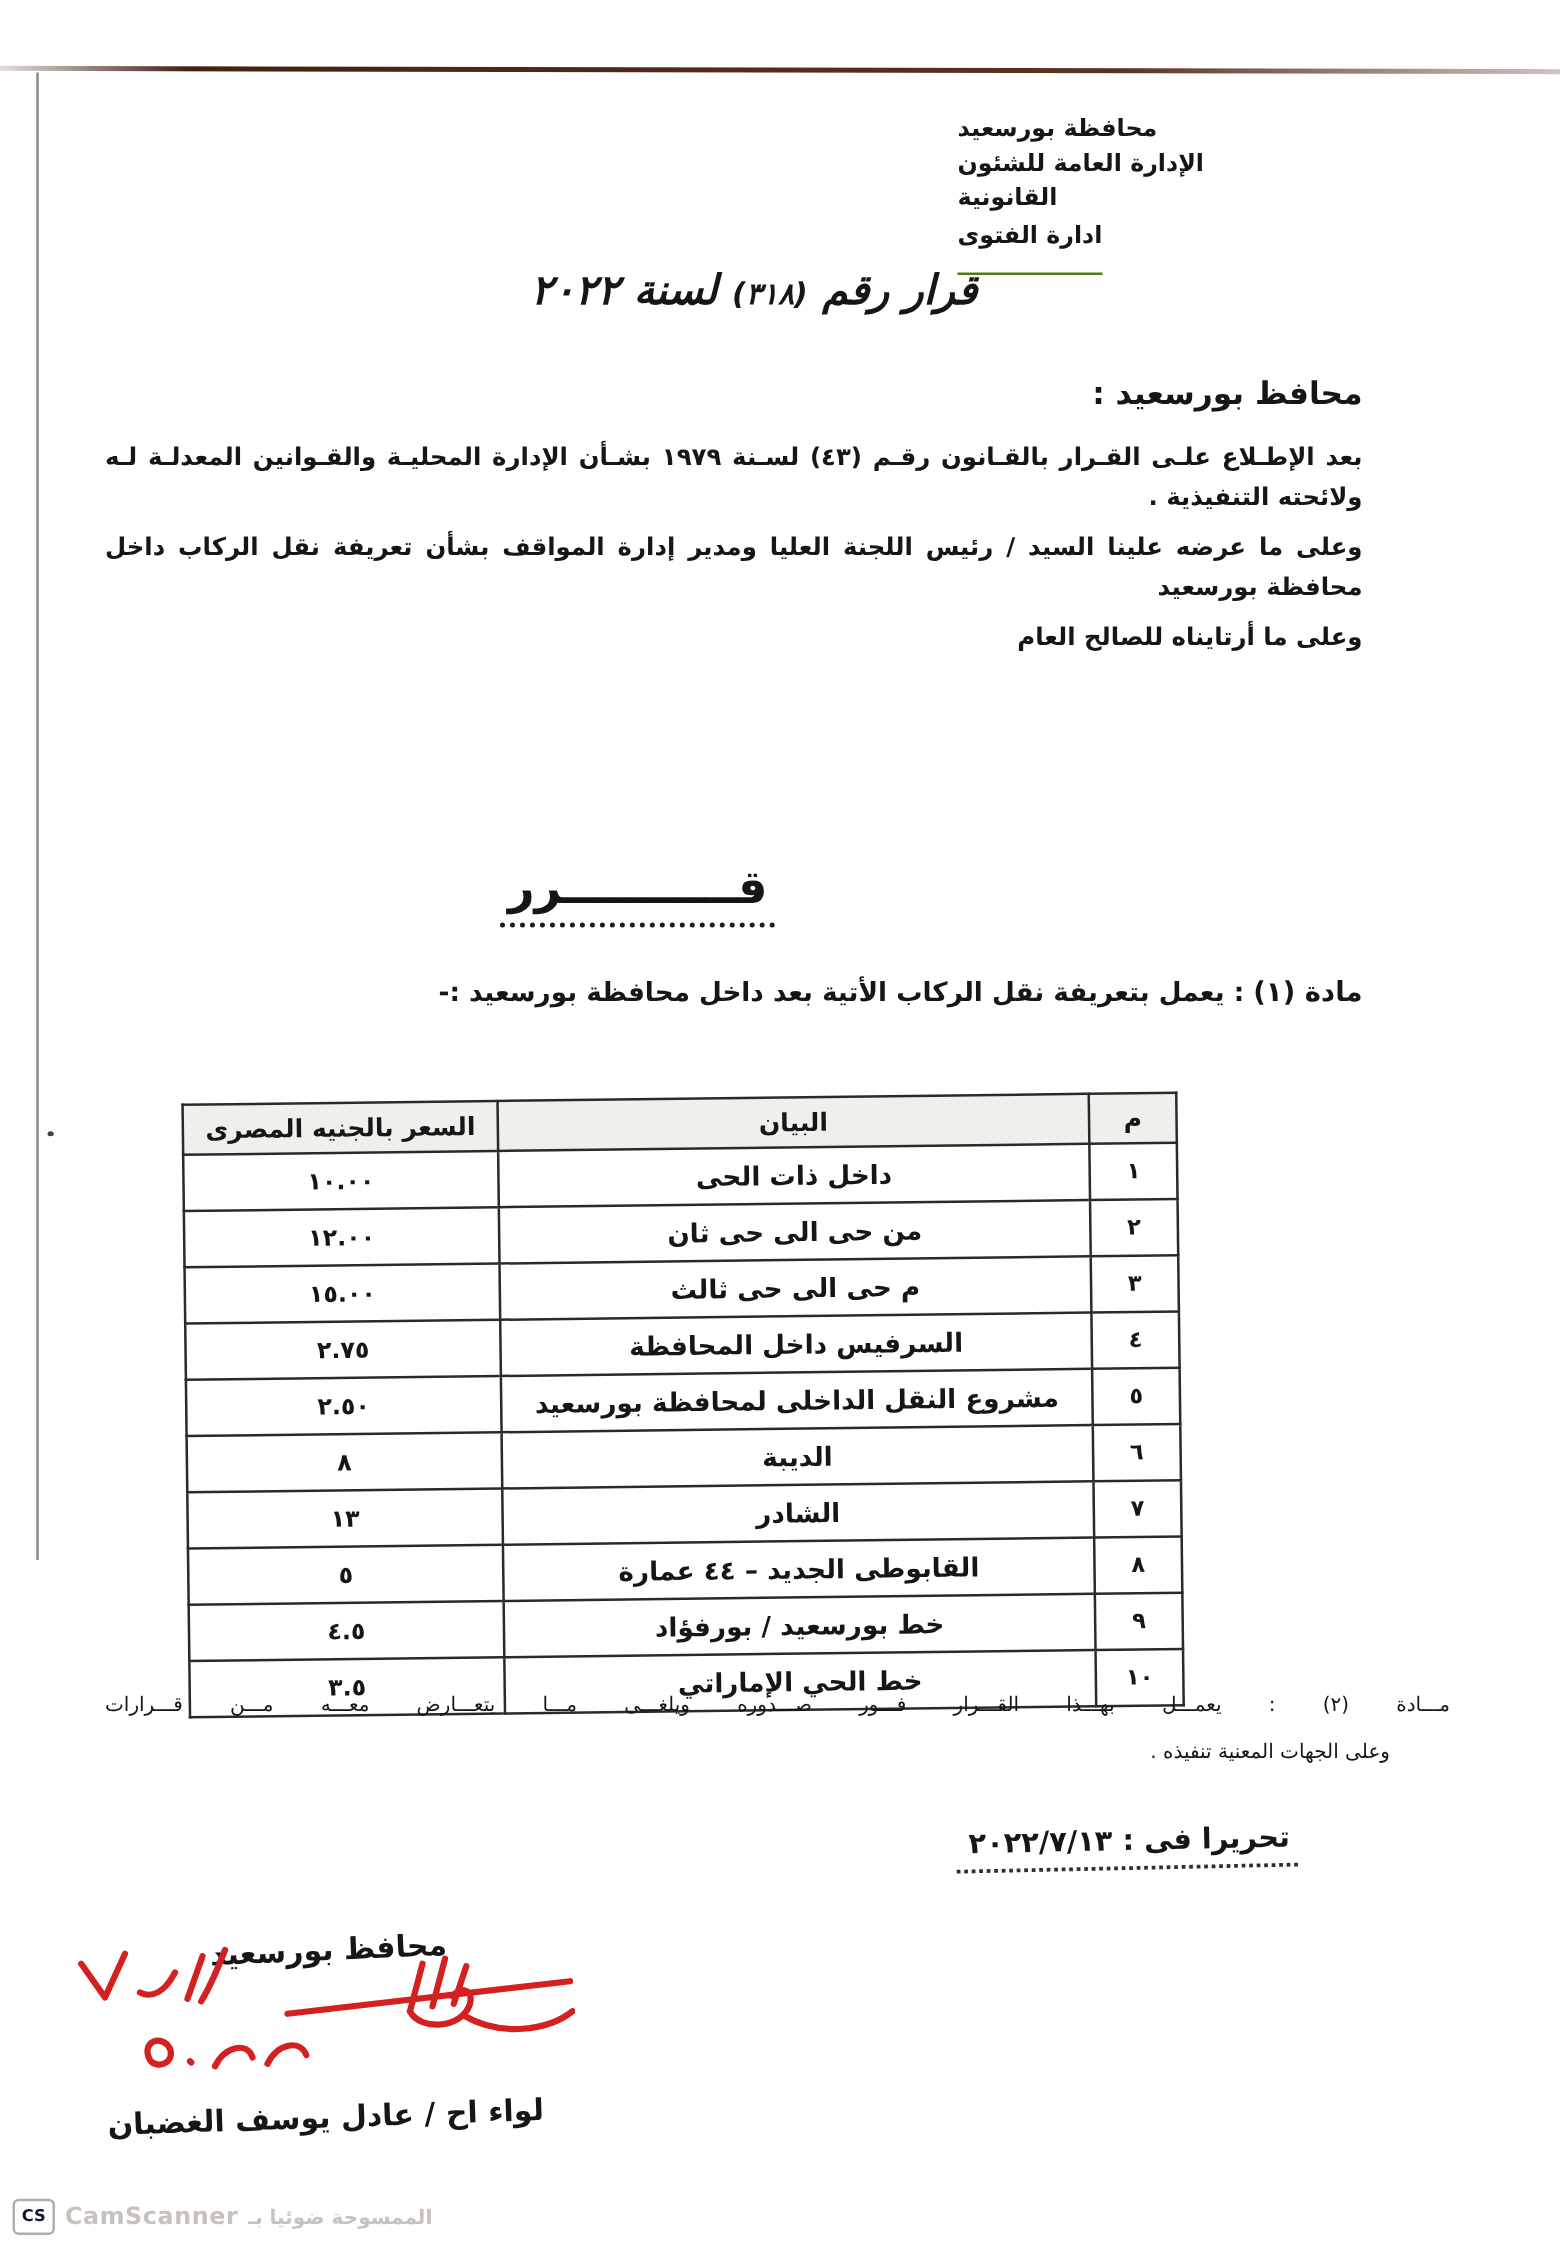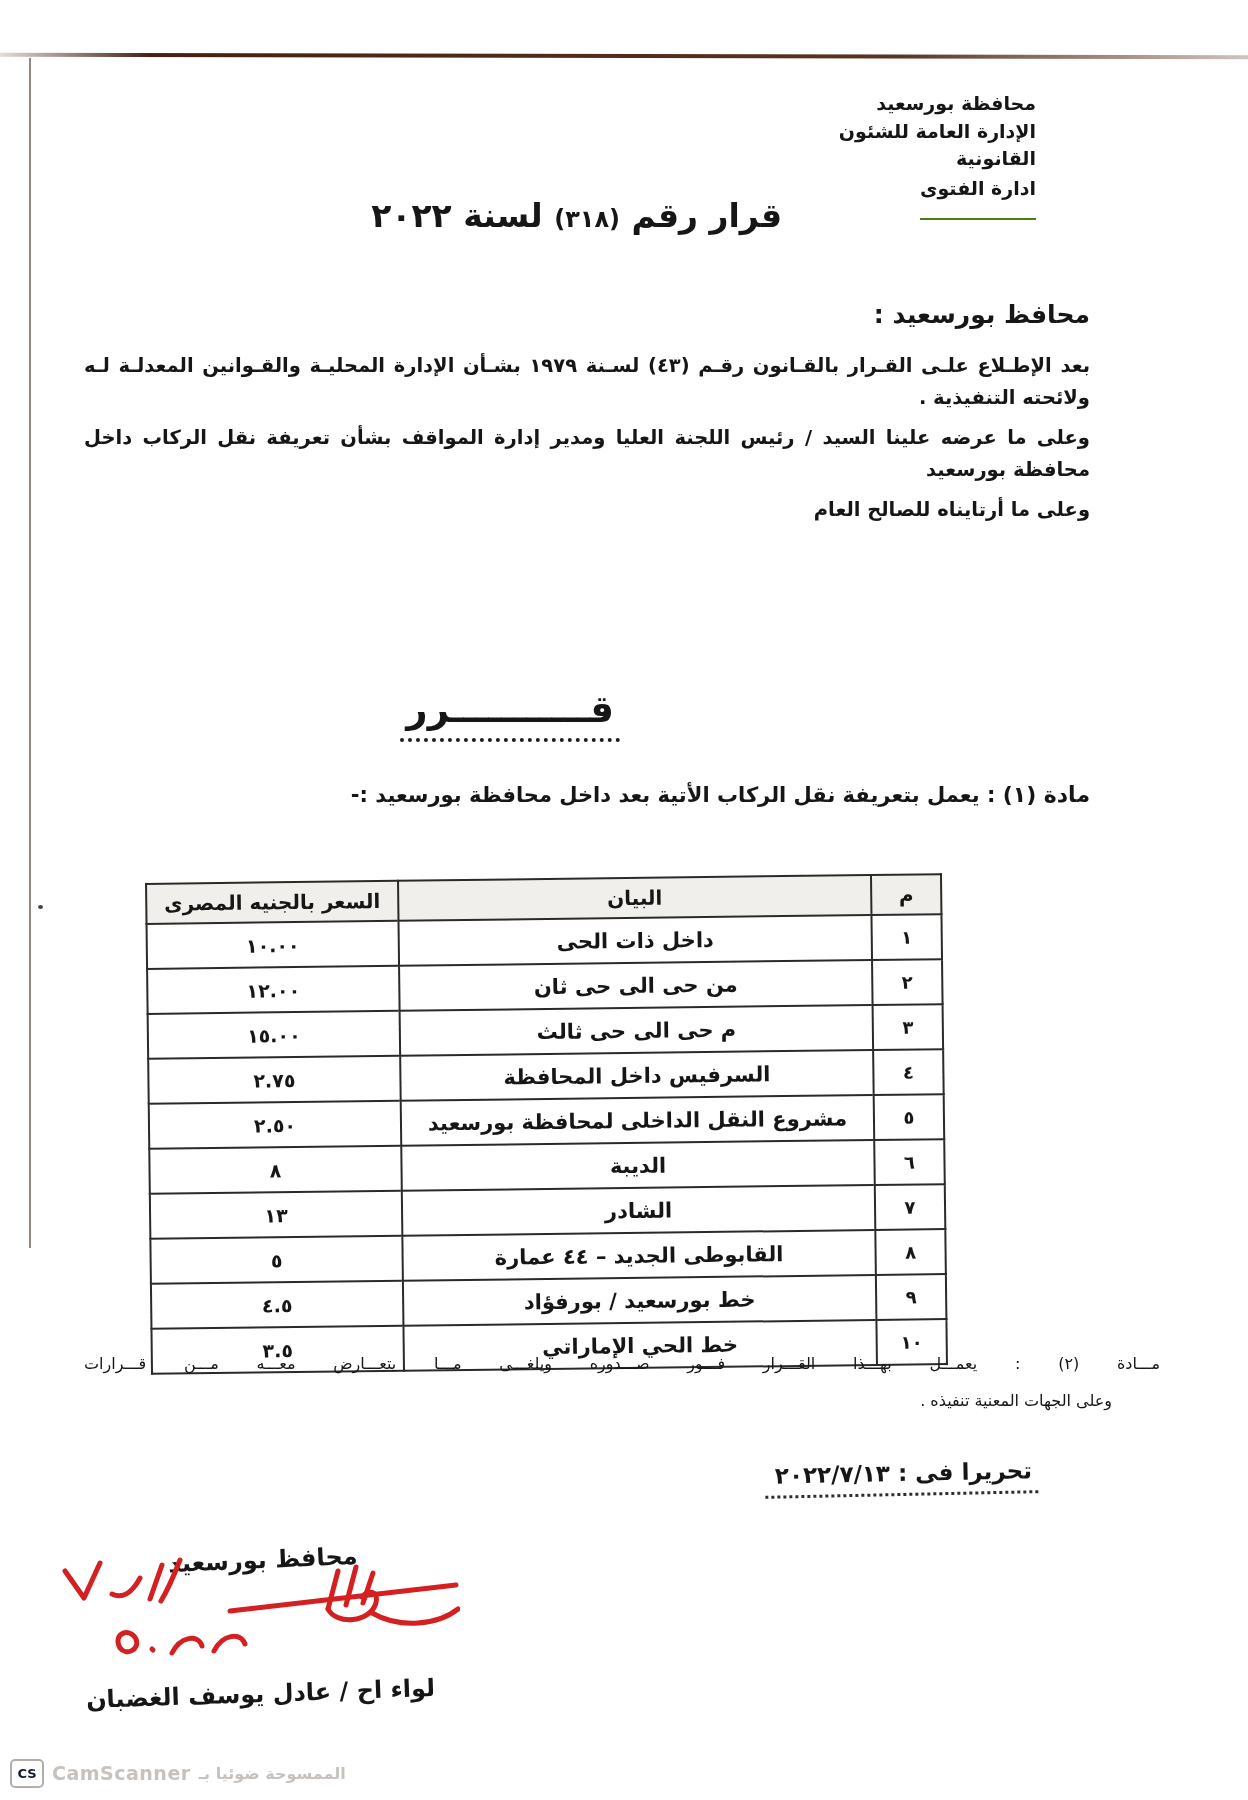--- a/index.html
+++ b/index.html
@@ -16,28 +16,28 @@
     transform:rotate(0.12deg);
   }
   .scan-left-line {
     position:absolute; top:58px; left:29px; width:2px; height:1190px;
     background:#6c6258; opacity:.75;
   }
   .scan-dot { position:absolute; left:38px; top:905px; width:5px; height:4px; background:#444; border-radius:50%; }
 
   .letterhead {
     position:absolute; top:90px; right:212px; width:270px;
-    text-align:right; font-weight:bold; font-size:19px; line-height:1.45;
+    text-align:left; font-weight:bold; font-size:19px; line-height:1.45;
   }
   .letterhead .office-wrap { margin-top:2px; }
   .letterhead .office { display:inline-block; border-bottom:2px solid #4d7c0f; padding-bottom:16px; }
 
   .decree-title {
-    position:absolute; top:196px; right:466px; white-space:nowrap;
-    font-weight:bold; font-size:33px; letter-spacing:0.5px;
+    position:absolute; top:212px; right:466px; white-space:nowrap;
+    font-weight:bold; font-size:33px; letter-spacing:0.5px;font-style:italic;
   }
   .decree-title .num { font-size:24px; }
 
   .salutation { position:absolute; top:300px; right:158px; font-size:25px; font-weight:bold; }
 
   .preamble {
     position:absolute; top:350px; right:158px; left:84px;
     font-size:19.5px; font-weight:bold; line-height:1.62; text-align:justify;
   }
   .preamble p { margin:0 0 9px 0; }

